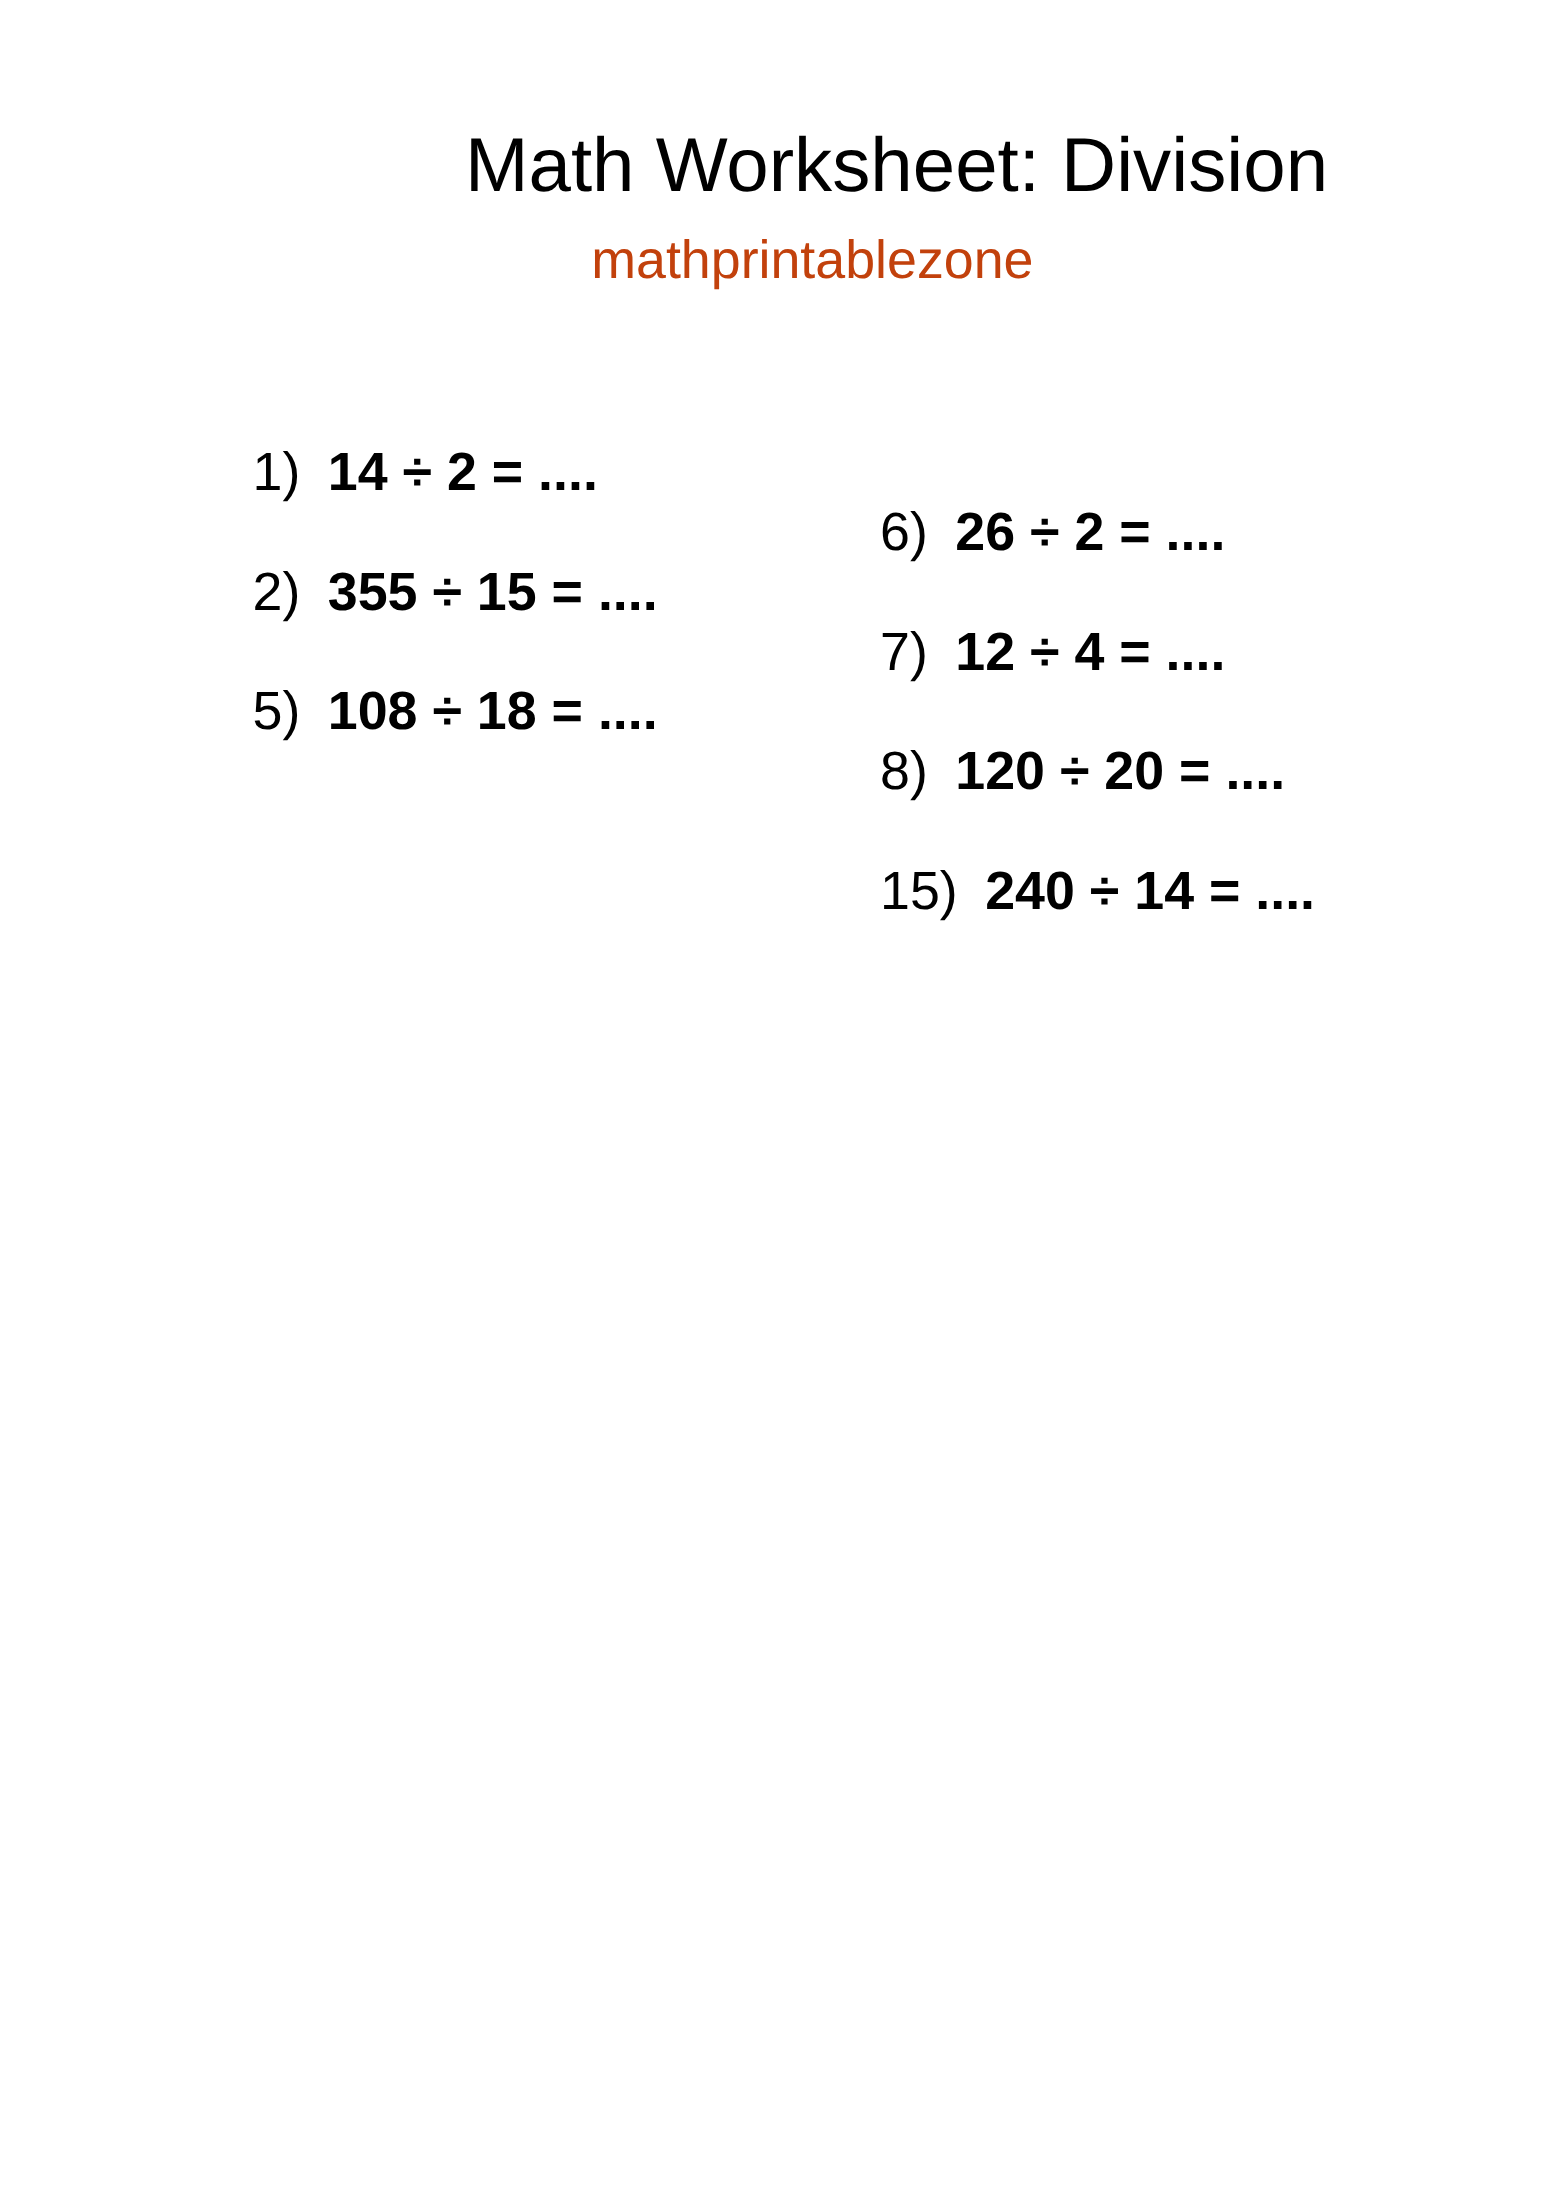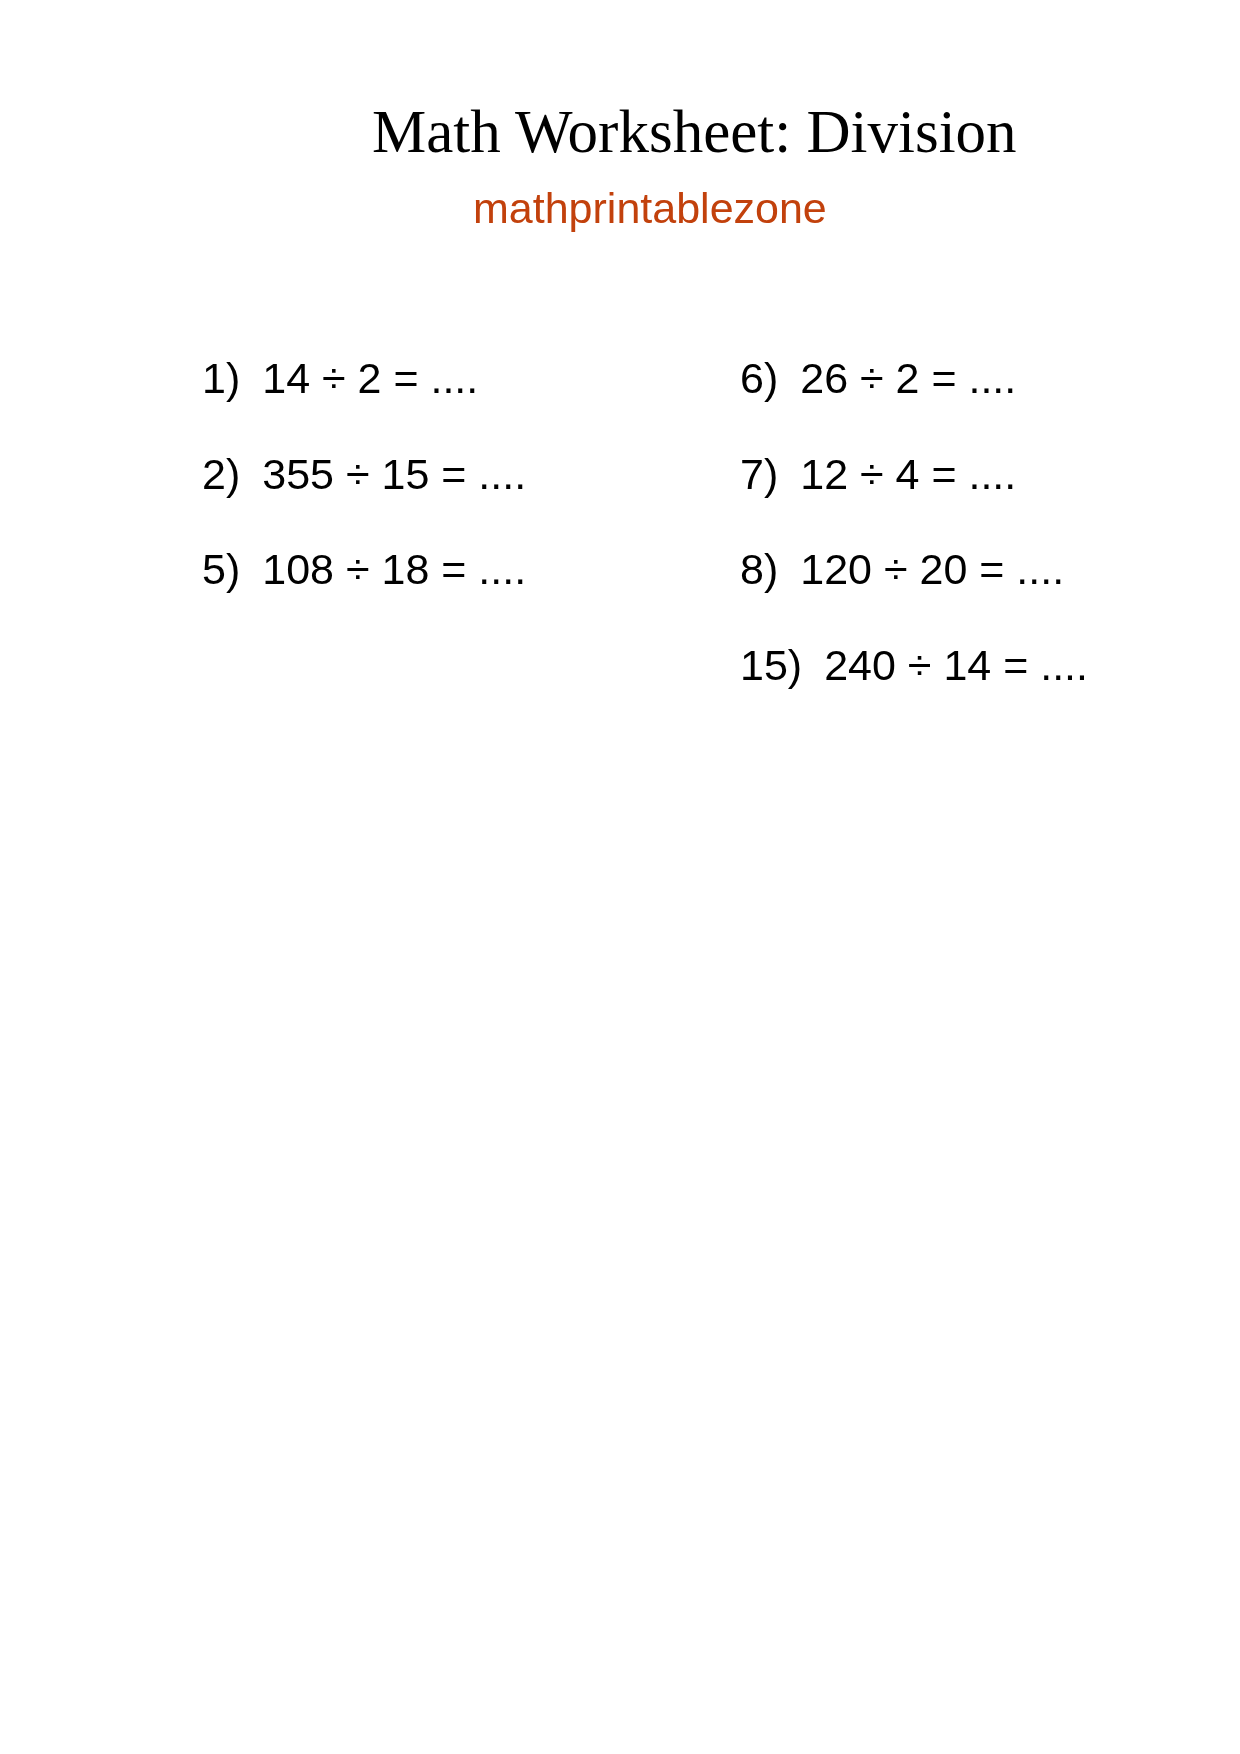--- a/index.html
+++ b/index.html
@@ -4,37 +4,36 @@
 <style>
   html, body { margin: 0; padding: 0; background: #ffffff; }
   body {
     width: 1240px; height: 1754px; position: relative; overflow: hidden;
     font-family: "Liberation Sans", sans-serif; color: #000000;
   }
   .title {
     position: absolute; left: 372px; top: 96px;
     font-size: 61px; line-height: 72px; white-space: nowrap;
     letter-spacing: 0px;
-    font-family: Liberation Serif, serif;
   }
   .subtitle {
     position: absolute; left: 473px; top: 182px;
     font-size: 43px; line-height: 52px; white-space: nowrap;
     color: #c2410c;
   }
   .col {
     position: absolute; top: 352px;
   }
   .col.left { left: 202px; }
-  .col.right { left: 740px; }
+  .col.right { left: 704px; margin-top: 48px; }
   .problem {
     height: 95.5px; font-size: 43px; line-height: 52px; white-space: nowrap;
   }
   .problem .num { display: inline-block; margin-right: 22px; }
-  .problem .expr { display: inline-block; }
+  .problem .expr { display: inline-block; font-weight: bold; }
 </style>
 </head>
 <body>
 
 <div class="title">Math Worksheet: Division</div>
 <div class="subtitle">mathprintablezone</div>
 
 <div class="col left">
   <div class="problem">
     <span class="num">1)</span><span class="expr">14 ÷ 2 = ....</span>

